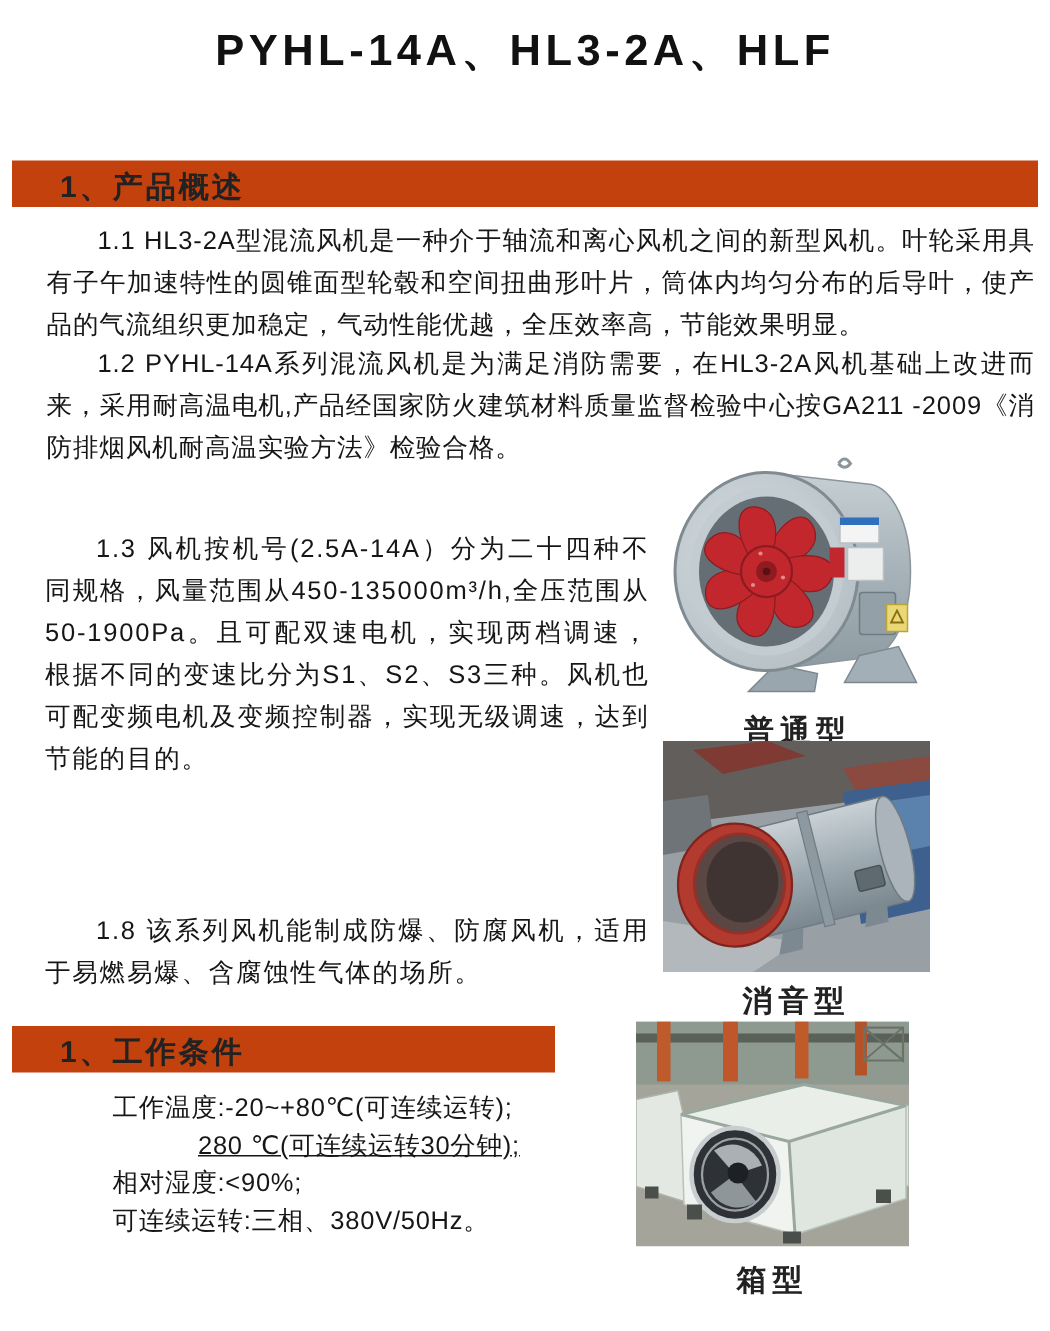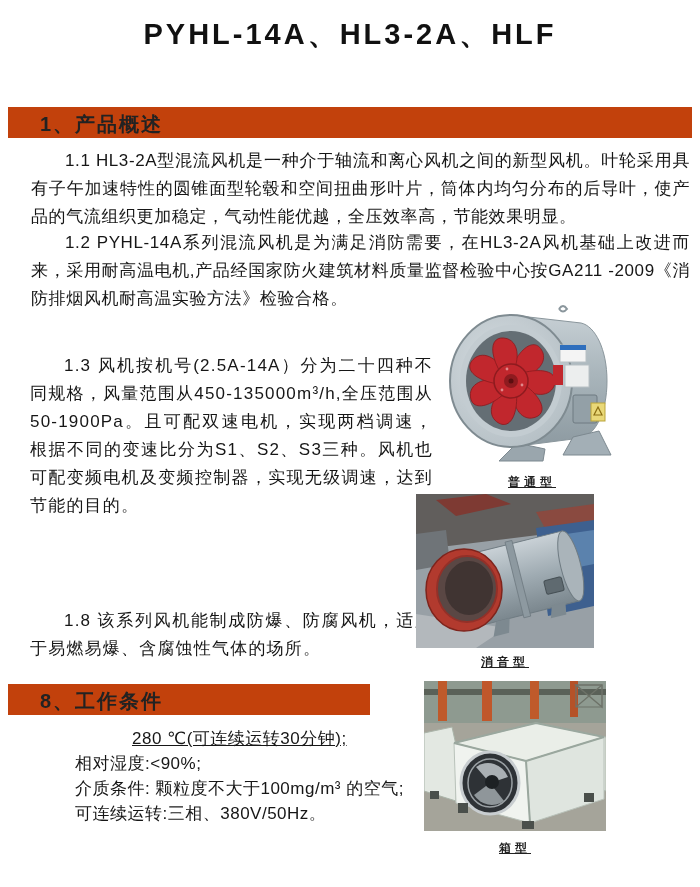--- a/index.html
+++ b/index.html
@@ -36,26 +36,26 @@
   .p15{top:607px;}
 
   
   .conditions{position:absolute;left:75px;top:726px;font-size:17px;line-height:25px;color:#161616;letter-spacing:0.5px;}
   .cond-line{white-space:nowrap;}
   .cond-indent{padding-left:57px;text-decoration:underline;}
 
   
   .figure{position:absolute;}
   .fig-1{left:441px;top:299px;width:182px;}
-  .fig-2{left:416px;top:494px;width:178px;}
+  .fig-2{left:442px;top:494px;width:178px;}
   .fig-3{left:424px;top:681px;width:182px;}
   .photo{display:block;}
   .caption{
-    text-align:center;font-size:12px;font-weight:700;color:#222;
-    letter-spacing:4px;margin-top:7px;text-decoration:underline;
+    text-align:center;font-size:20px;font-weight:700;color:#222;
+    letter-spacing:4px;margin-top:7px;
   }
   .fig-2 .caption{margin-top:6px;}
   .fig-3 .caption{margin-top:9px;}
 </style>
 </head>
 <body>
 
 <div class="page">
 
   <div class="title-block">
@@ -198,23 +198,23 @@
 
       <rect x="34" y="122" width="10" height="10" fill="#4a4f4b"></rect>
       <rect x="98" y="140" width="12" height="8" fill="#4a4f4b"></rect>
       <rect x="160" y="112" width="10" height="9" fill="#4a4f4b"></rect>
       <rect x="6" y="110" width="9" height="8" fill="#4a4f4b"></rect>
     </svg>
     <div class="caption">箱型</div>
   </div>
 
   <div class="section-bar bar-2">
-    <span>8、工作条件</span>
+    <span>1、工作条件</span>
   </div>
 
   <div class="conditions">
+    <div class="cond-line">工作温度:-20~+80℃(可连续运转);</div>
     <div class="cond-line cond-indent">280 ℃(可连续运转30分钟);</div>
     <div class="cond-line">相对湿度:&lt;90%;</div>
-    <div class="cond-line">介质条件: 颗粒度不大于100mg/m³ 的空气;</div>
     <div class="cond-line">可连续运转:三相、380V/50Hz。</div>
   </div>
 
 </div>
 
 </body></html>

